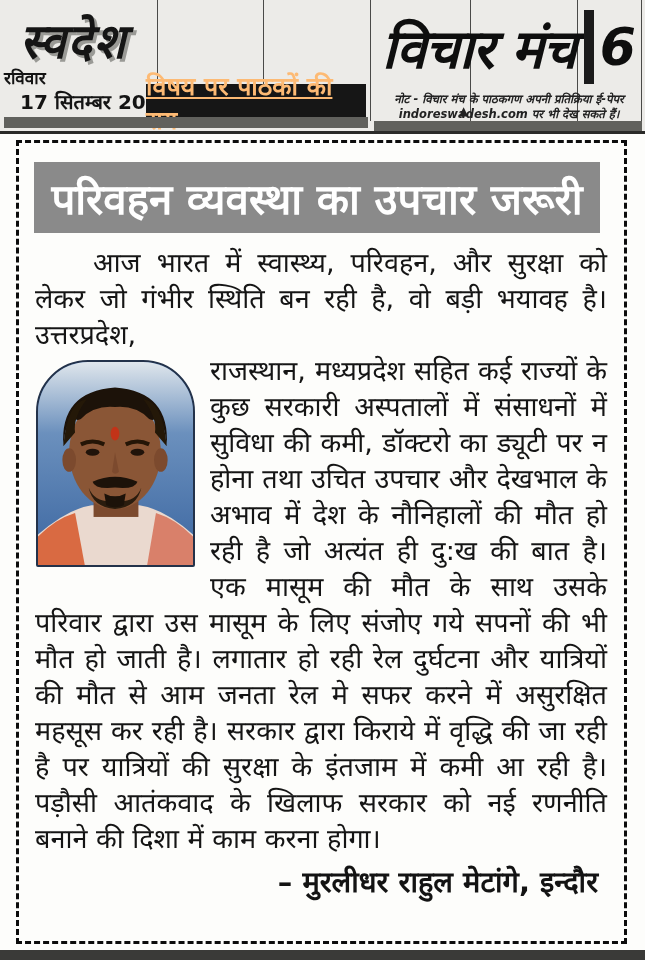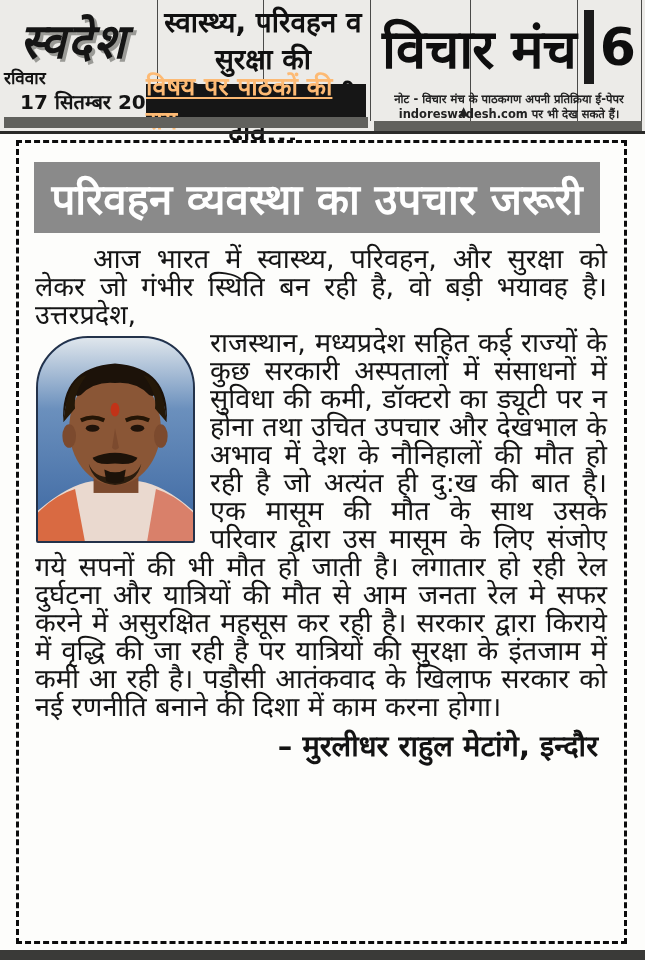--- a/index.html
+++ b/index.html
@@ -25,21 +25,21 @@
   }
   .mast-day  { position:absolute; left:4px; top:66px; font-size:17px; font-weight:bold; z-index:1; }
   .mast-date { position:absolute; left:20px; top:88px; font-size:20px; font-weight:bold; z-index:1; }
   .topic { position:absolute; left:152px; top:4px; width:222px; text-align:center; z-index:1; }
   .topic-line { font-size:28px; font-weight:bold; line-height:37px; color:#101010; }
   .topic-banner {
     position:absolute; left:146px; top:84px; width:220px; height:35px; z-index:2;
     background:#161616; color:#fdba74; font-size:25px; font-weight:bold;
     display:flex; align-items:center; justify-content:center;text-decoration:underline;
   }
-  .section-head { position:absolute; left:376px; top:6px; width:266px; z-index:1; }
+  .section-head { position:absolute; left:376px; top:6px; width:266px; z-index:1;font-style:italic; }
   .section-title-row { display:flex; align-items:center; justify-content:center; height:82px; }
   .section-title { font-size:54px; font-weight:bold; letter-spacing:-1px; color:#0e0e0e; }
   .section-divider { width:10px; height:74px; background:#1b1b1b; margin:0 6px 0 8px; }
   .section-page { font-size:52px; font-weight:bold; color:#0e0e0e; }
   .section-note { text-align:center; font-size:11.5px; font-weight:bold; line-height:15px; color:#222; margin-top:4px; }
   .bar { position:absolute; height:11px; background:#61615d; z-index:2; }
   .bar-left  { left:4px;  top:117px; width:364px; }
   .bar-right { left:374px; top:121px; width:268px; }
   .mast-bottom-line { position:absolute; left:0; top:131px; width:645px; height:3px; background:#2a2a28; z-index:2; }
   .cursor { position:absolute; left:459px; top:104px; z-index:3; font-size:12px; color:#222; }
@@ -49,21 +49,21 @@
     border:3px dashed #0c0c0c; background:#fdfdfb; z-index:1;
   }
   .headline-box {
     margin:19px 24px 0 15px; height:71px; background:#8a8a8a;
     display:flex; align-items:center; justify-content:center;
   }
   .headline-text {
     color:#fff; font-size:42px; font-weight:bold; letter-spacing:0px; white-space:nowrap;
   }
   .body-text {
-    margin:12px 17px 0 16px; font-size:27px; line-height:28px;
+    margin:12px 17px 0 16px; font-size:27px; line-height:36px;
     text-align:justify; color:#151515; font-weight:500;
   }
   .body-text p { margin:0; }
   .para-intro { text-indent:58px; }
   .photo-frame {
     float:left; width:159px; height:207px; margin:7px 15px 4px 1px;
     border:2px solid #23324a; border-radius:52px 52px 2px 2px; overflow:hidden;
     background:#4a74ae;
   }
   .photo-frame svg { display:block; width:100%; height:100%; }
@@ -83,24 +83,20 @@
     <div class="col-rule" style="left:263px; height:117px;"></div>
     <div class="col-rule" style="left:370px; height:121px;"></div>
     <div class="col-rule" style="left:470px; height:121px;"></div>
     <div class="col-rule" style="left:577px; height:121px;"></div>
     <div class="col-rule" style="left:641px; height:121px;"></div>
 
     <div class="logo">स्वदेश</div>
     <div class="mast-day">रविवार</div>
     <div class="mast-date">17 सितम्बर 2017</div>
 
-    <div class="topic">
-      <div class="topic-line">स्वास्थ्य, परिवहन व सुरक्षा की</div>
-      <div class="topic-line">स्थिति एवं सरकारी दावे...</div>
-    </div>
     <div class="topic-banner">विषय पर पाठकों की राय</div>
 
     <div class="section-head">
       <div class="section-title-row">
         <span class="section-title">विचार मंच</span>
         <span class="section-divider"></span>
         <span class="section-page">6</span>
       </div>
       <div class="section-note">
         <div>नोट - विचार मंच के पाठकगण अपनी प्रतिक्रिया ई-पेपर</div>

